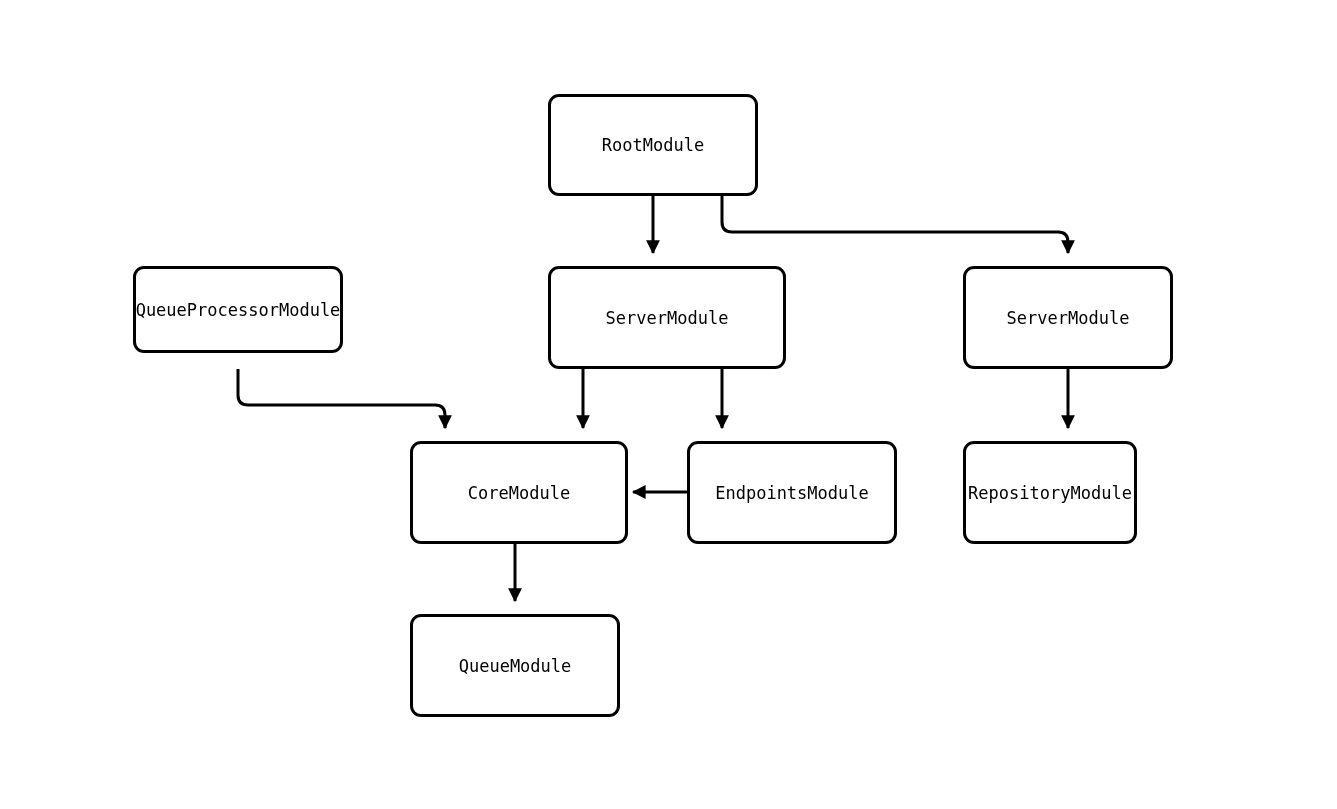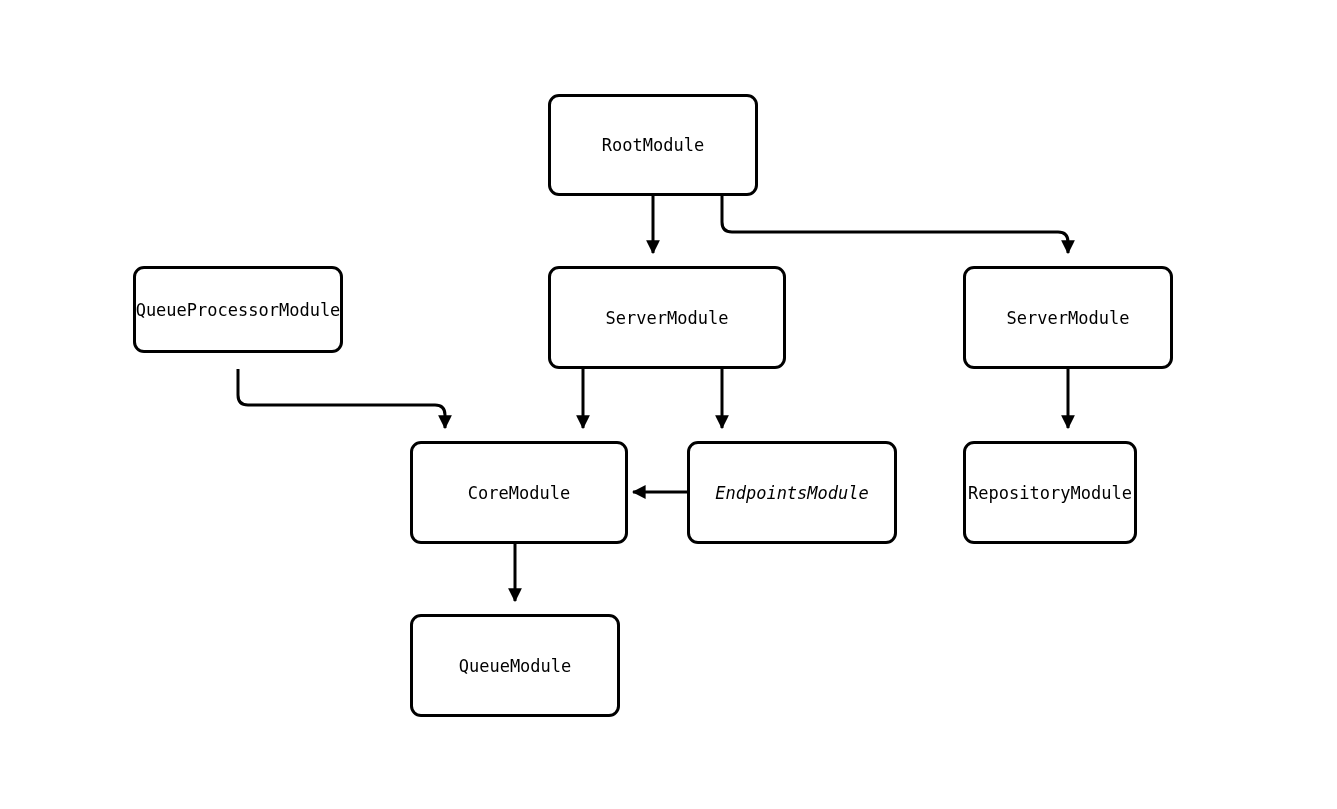--- a/index.html
+++ b/index.html
@@ -91,21 +91,21 @@
   <div class="node" style="left:963px; top:266px; width:210px; height:103px;">
     <span class="node-label">Server</span>
     <span class="node-label">Module</span>
   </div>
 
   <div class="node" style="left:410px; top:441px; width:218px; height:103px;">
     <span class="node-label">Core</span>
     <span class="node-label">Module</span>
   </div>
 
-  <div class="node" style="left:687px; top:441px; width:210px; height:103px;font-style:italic;">
+  <div class="node" style="left:687px; top:441px; width:210px; height:103px;">
     <span class="node-label">Endpoints</span>
     <span class="node-label">Module</span>
   </div>
 
   <div class="node" style="left:963px; top:441px; width:174px; height:103px;">
     <span class="node-label">Repository</span>
     <span class="node-label">Module</span>
   </div>
 
   <div class="node" style="left:410px; top:614px; width:210px; height:103px;">

